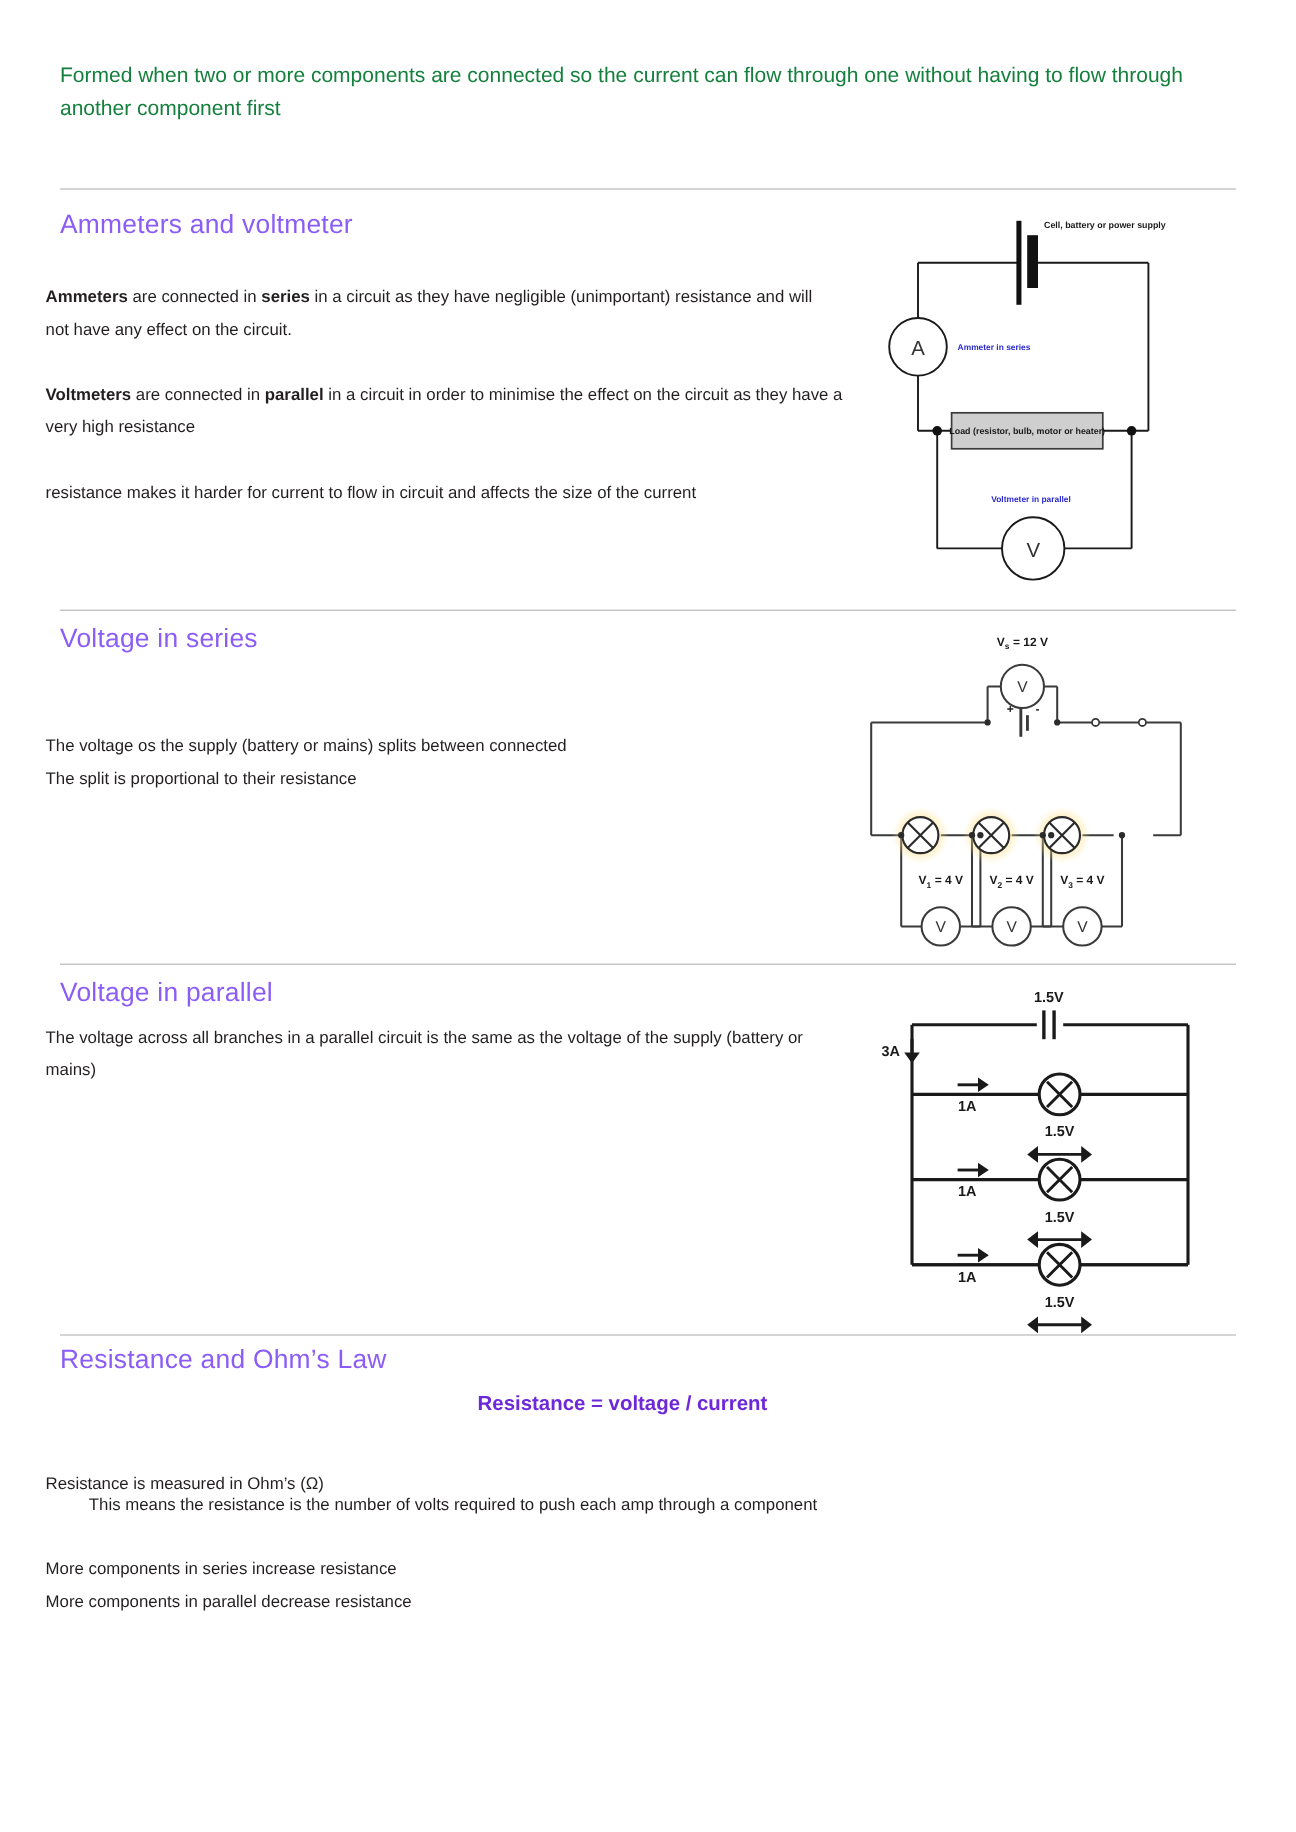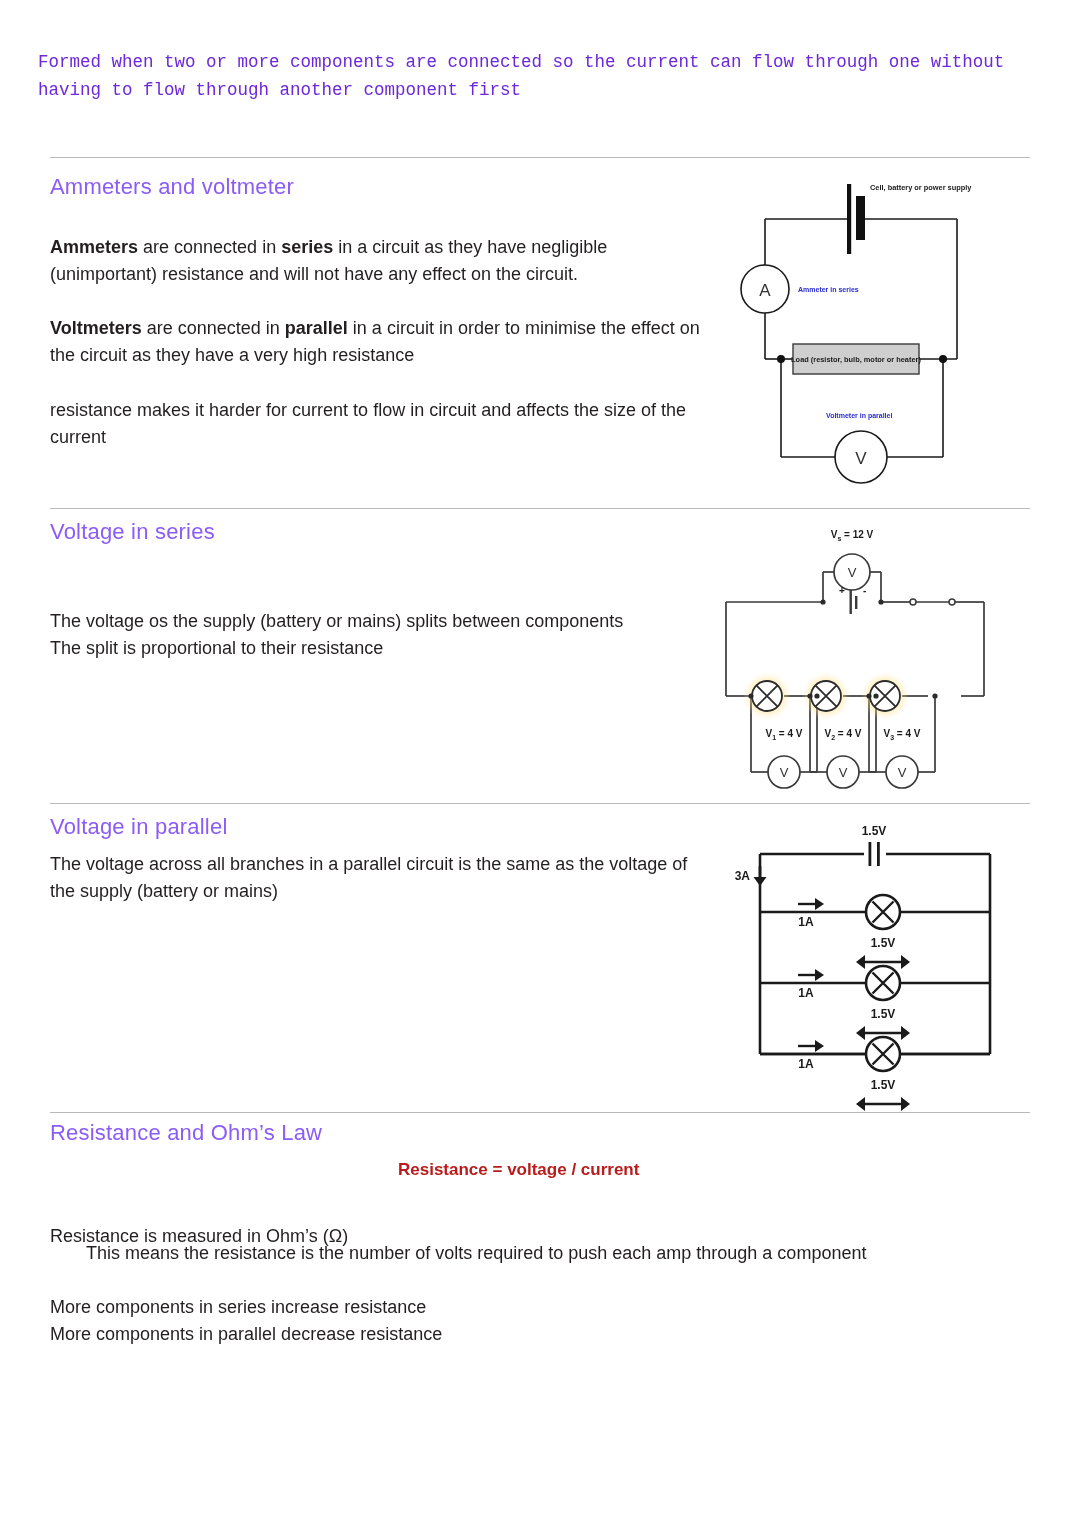--- a/index.html
+++ b/index.html
@@ -17,27 +17,26 @@
   }
   .page {
     position: relative;
     width: 1080px;
     height: 1527px;
   }
 
   
   .intro {
     position: absolute;
-    left: 38px;
+    left: 50px;
     top: 48px;
     width: 980px;
     font-size: 17.5px;
     line-height: 28px;
-    color: #6d28d9;
-    font-family: Liberation Mono, monospace;
+    color: #15803d;
   }
 
   .rule {
     position: absolute;
     left: 50px;
     width: 980px;
     height: 1px;
     background: #b9b9b9;
     border: 0;
   }
@@ -47,32 +46,32 @@
     left: 50px;
     font-size: 22px;
     color: #8b5cf6;
     font-weight: 400;
     letter-spacing: .2px;
     white-space: nowrap;
   }
 
   .body-text {
     position: absolute;
-    left: 50px;
-    font-size: 18px;
+    left: 38px;
+    font-size: 14px;
     line-height: 27px;
     color: #231f20;
   }
   .body-text b { font-weight: 700; }
 
   .formula {
     position: absolute;
     font-size: 17px;
     font-weight: 700;
-    color: #b91c1c;
+    color: #6d28d9;
     white-space: nowrap;
   }
 
   
   .diagram {
     position: absolute;
   }
   .diagram svg { display: block; }
 
   .lbl-blue { fill: #2b2bcf; font-size: 7px; font-weight: 700; font-family: "Liberation Sans", sans-serif; }
@@ -137,21 +136,21 @@
       <text class="lbl-blue" x="101" y="246">Voltmeter in parallel</text>
 
       <circle cx="136" cy="285" r="26" fill="#ffffff" stroke="#1a1a1a" stroke-width="1.6"></circle>
       <text class="lbl-meter" x="136" y="292" text-anchor="middle">V</text>
     </svg>
   </div>
 
   <div class="rule" style="top:508px;"></div>
   <div class="heading" style="top:519px;">Voltage in series</div>
 
-  <div class="body-text" style="top:608px; width:670px;">The voltage os the supply (battery or mains) splits between components</div>
+  <div class="body-text" style="top:608px; width:670px;">The voltage os the supply (battery or mains) splits between connected</div>
   <div class="body-text" style="top:635px; width:670px;">The split is proportional to their resistance</div>
 
   <div class="diagram" style="left:706px; top:524px;">
     <svg width="330" height="268" viewBox="0 0 330 268" xmlns="http://www.w3.org/2000/svg">
 
       <defs>
         <radialGradient id="glow" cx="50%" cy="50%" r="50%">
           <stop offset="0%" stop-color="#ffc93c" stop-opacity="0.95"></stop>
           <stop offset="55%" stop-color="#ffd76a" stop-opacity="0.55"></stop>
           <stop offset="100%" stop-color="#ffe9a8" stop-opacity="0"></stop>

